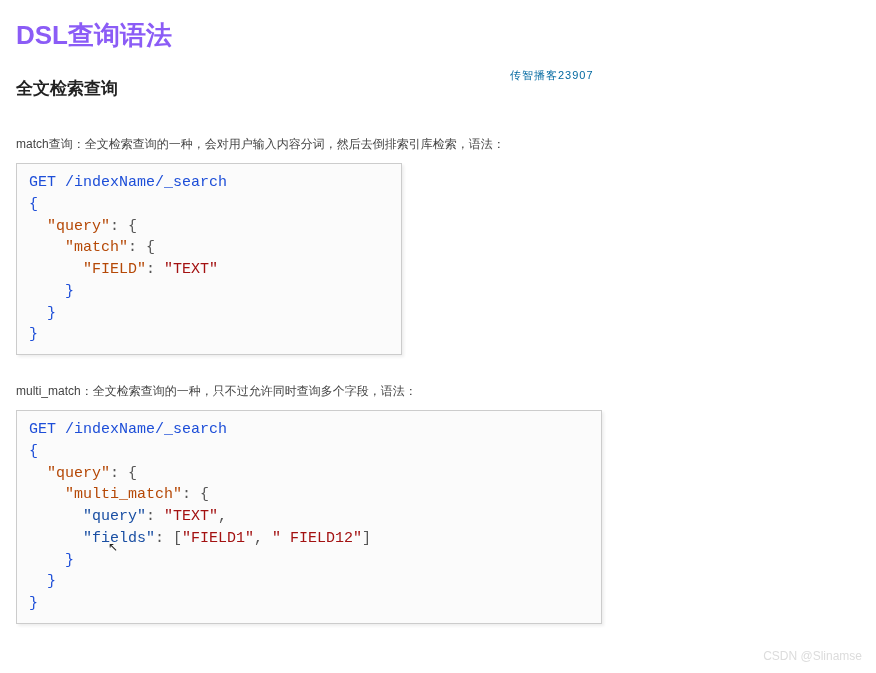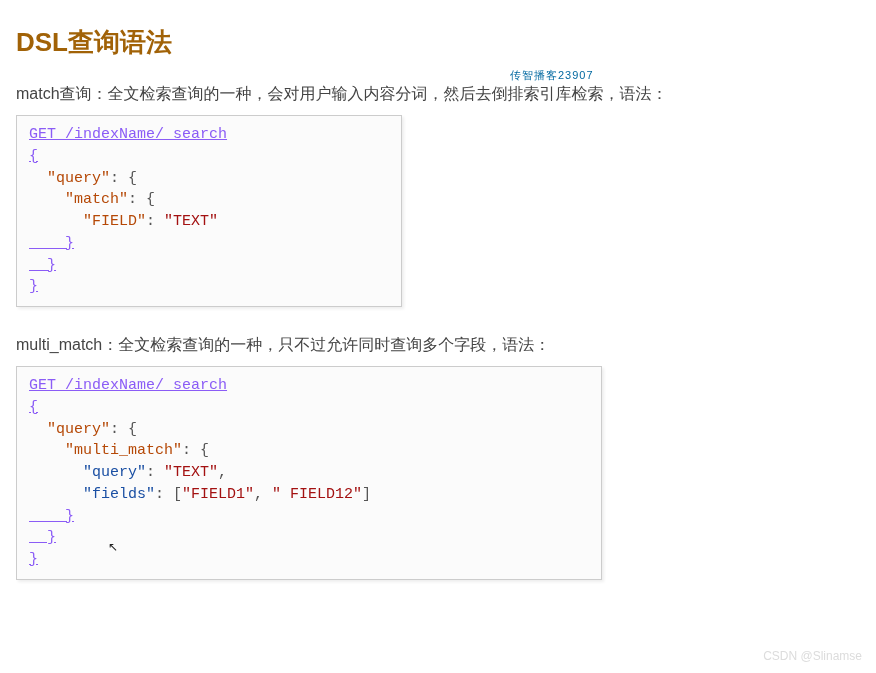--- a/index.html
+++ b/index.html
@@ -12,52 +12,52 @@
     color: #333;
     position: relative;
     overflow: hidden;
   }
   .page {
     padding: 10px 16px 0 16px;
   }
   h1.main-title {
     font-size: 26px;
     font-weight: 700;
-    margin: 15px 0 24px 0;
-    color: #a16207;
+    margin: 8px 0 24px 0;
+    color: #8b5cf6;
   }
   h2.sub-title {
     font-size: 17px;
     font-weight: 700;
     margin: 0 0 36px 0;
     color: #222;
   }
   p.desc {
-    font-size: 16px;
+    font-size: 12px;
     color: #444;
     margin: 0 0 10px 0;
   }
   .codebox {
     border: 1px solid #ccc;
     background: #fbfbfb;
     padding: 8px 12px 8px 12px;
     box-shadow: 2px 2px 3px rgba(0,0,0,0.07);
     display: inline-block;
     margin-bottom: 28px;
   }
   .codebox.box1 { width: 360px; }
   .codebox.box2 { width: 560px; }
   pre.codeline {
     margin: 0;
     font-family: Menlo, Consolas, "Courier New", monospace;
     font-size: 15px;
     line-height: 1.45;
     white-space: pre;
   }
-  .tok-plain { color: #8b5cf6; text-decoration: underline; }
+  .tok-plain { color: #1d4ed8; }
   .tok-key   { color: #b54806; }   
   .tok-punc  { color: #555; }
   .tok-str   { color: #a31111; }   
   .tok-field { color: #1a4fa3; }   
   .watermark-top {
     position: absolute;
     top: 68px;
     left: 510px;
     font-size: 11px;
     color: #0369a1;
@@ -81,20 +81,21 @@
     pointer-events: none;
   }
 </style>
 </head>
 <body>
 
 <div class="page">
 
   <h1 class="main-title">DSL查询语法</h1>
 
+  <h2 class="sub-title">全文检索查询</h2>
 
   <p class="desc">match查询：全文检索查询的一种，会对用户输入内容分词，然后去倒排索引库检索，语法：</p>
 
   <div class="codebox box1">
 <pre class="codeline"><span class="tok-plain">GET /indexName/_search</span></pre>
 <pre class="codeline"><span class="tok-plain">{</span></pre>
 <pre class="codeline">  <span class="tok-key">"query"</span><span class="tok-punc">: {</span></pre>
 <pre class="codeline">    <span class="tok-key">"match"</span><span class="tok-punc">: {</span></pre>
 <pre class="codeline">      <span class="tok-key">"FIELD"</span><span class="tok-punc">: </span><span class="tok-str">"TEXT"</span></pre>
 <pre class="codeline"><span class="tok-plain">    }</span></pre>

